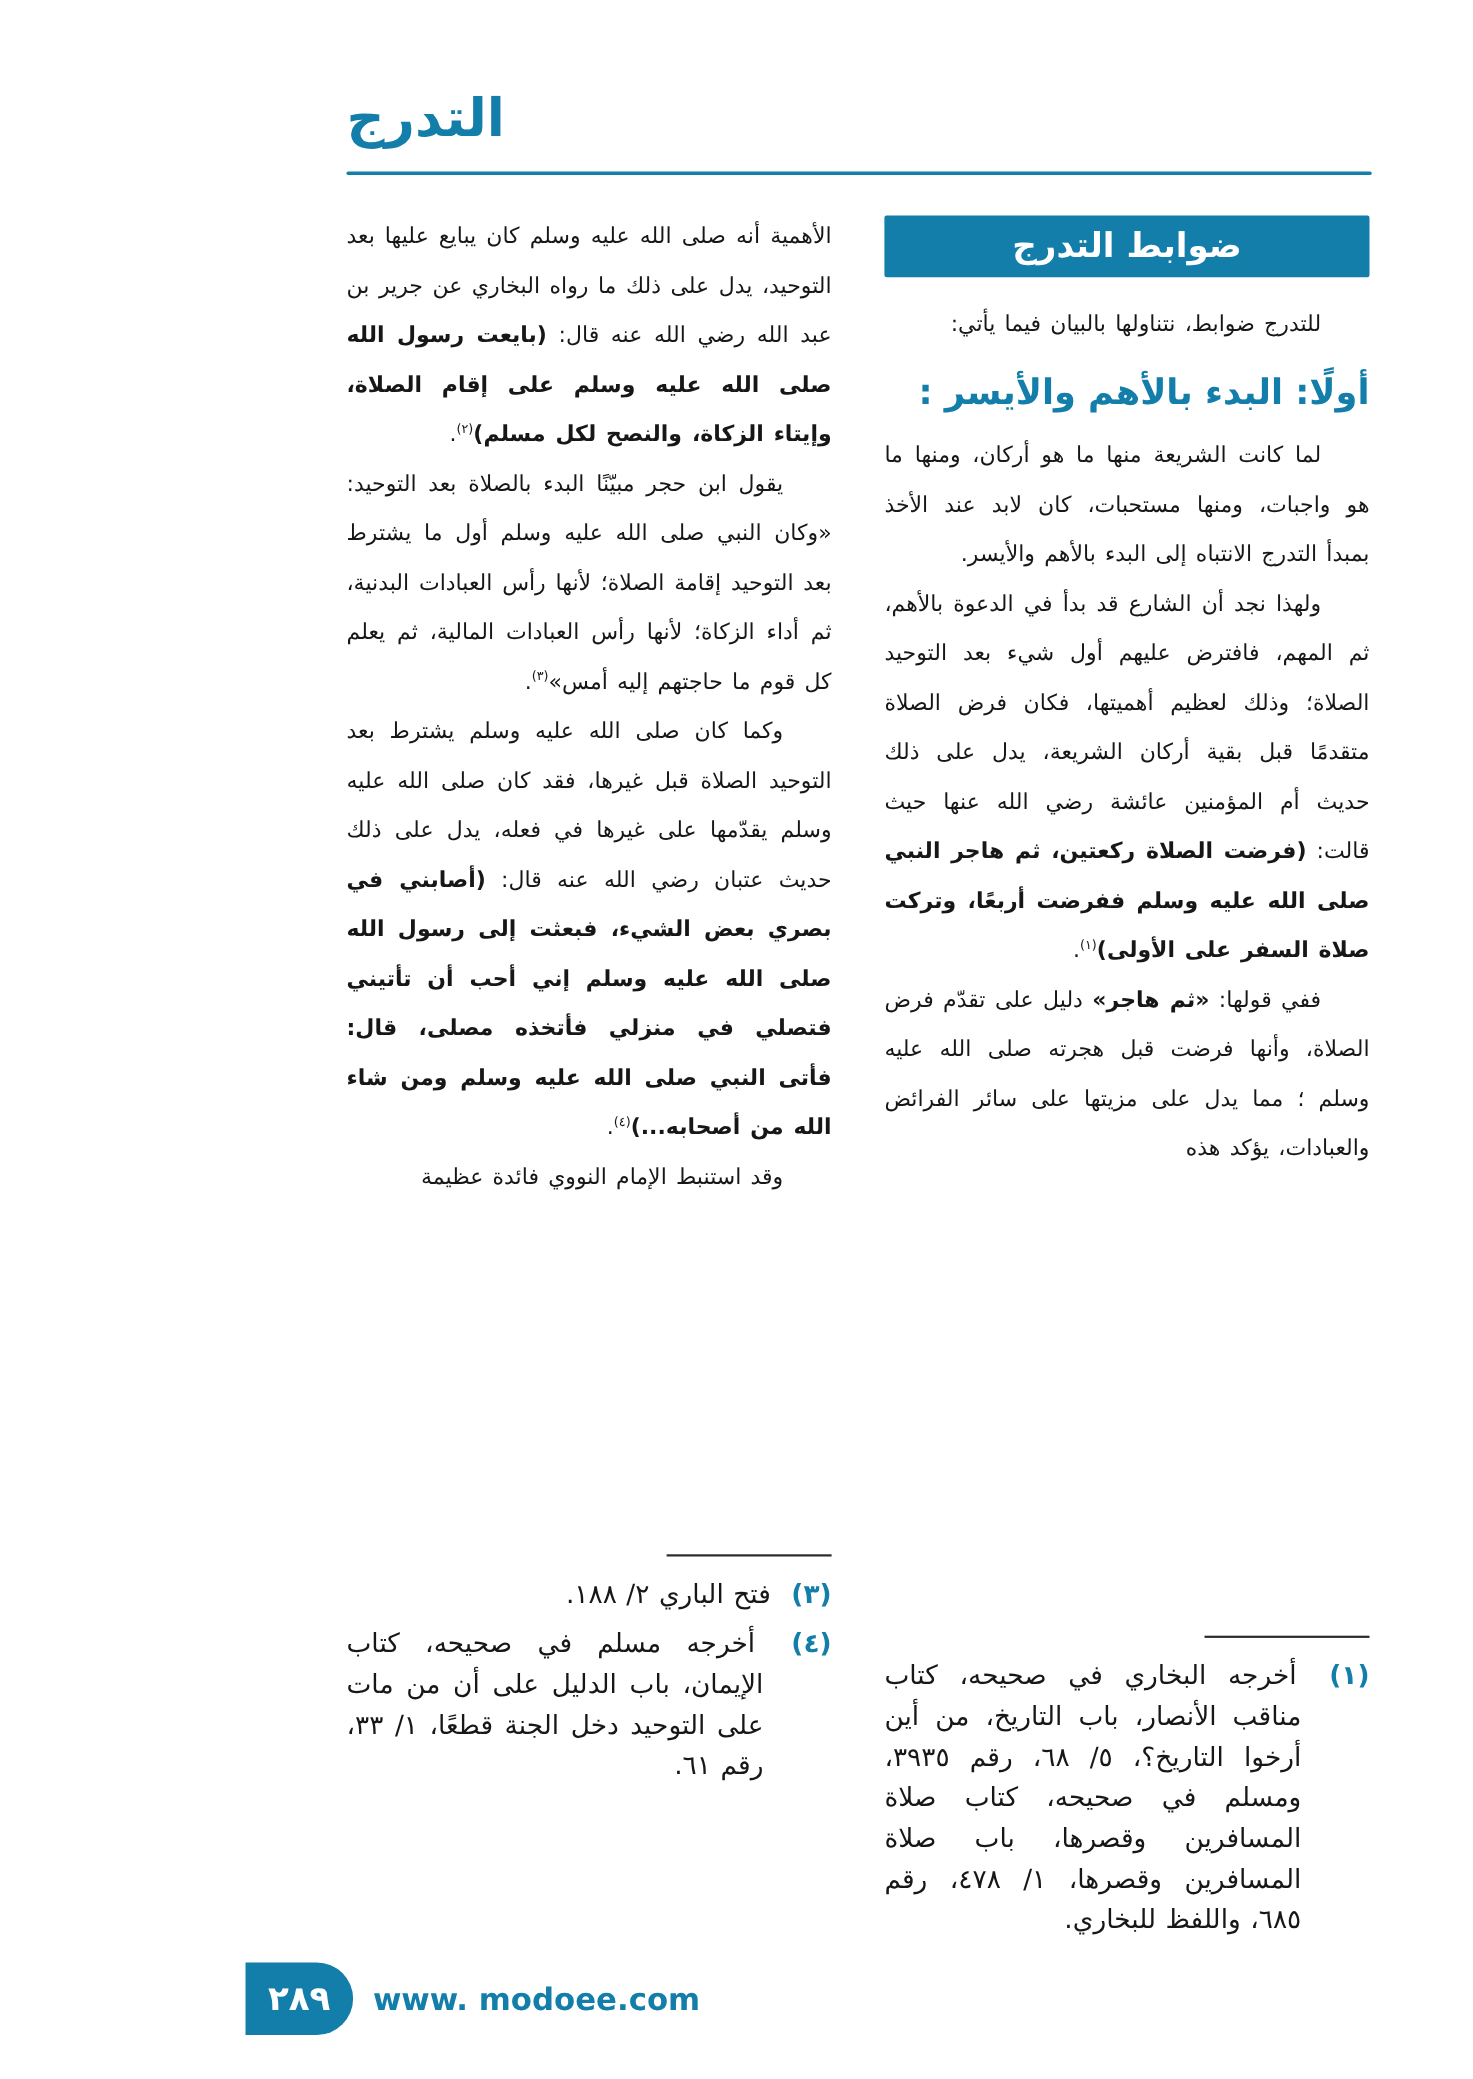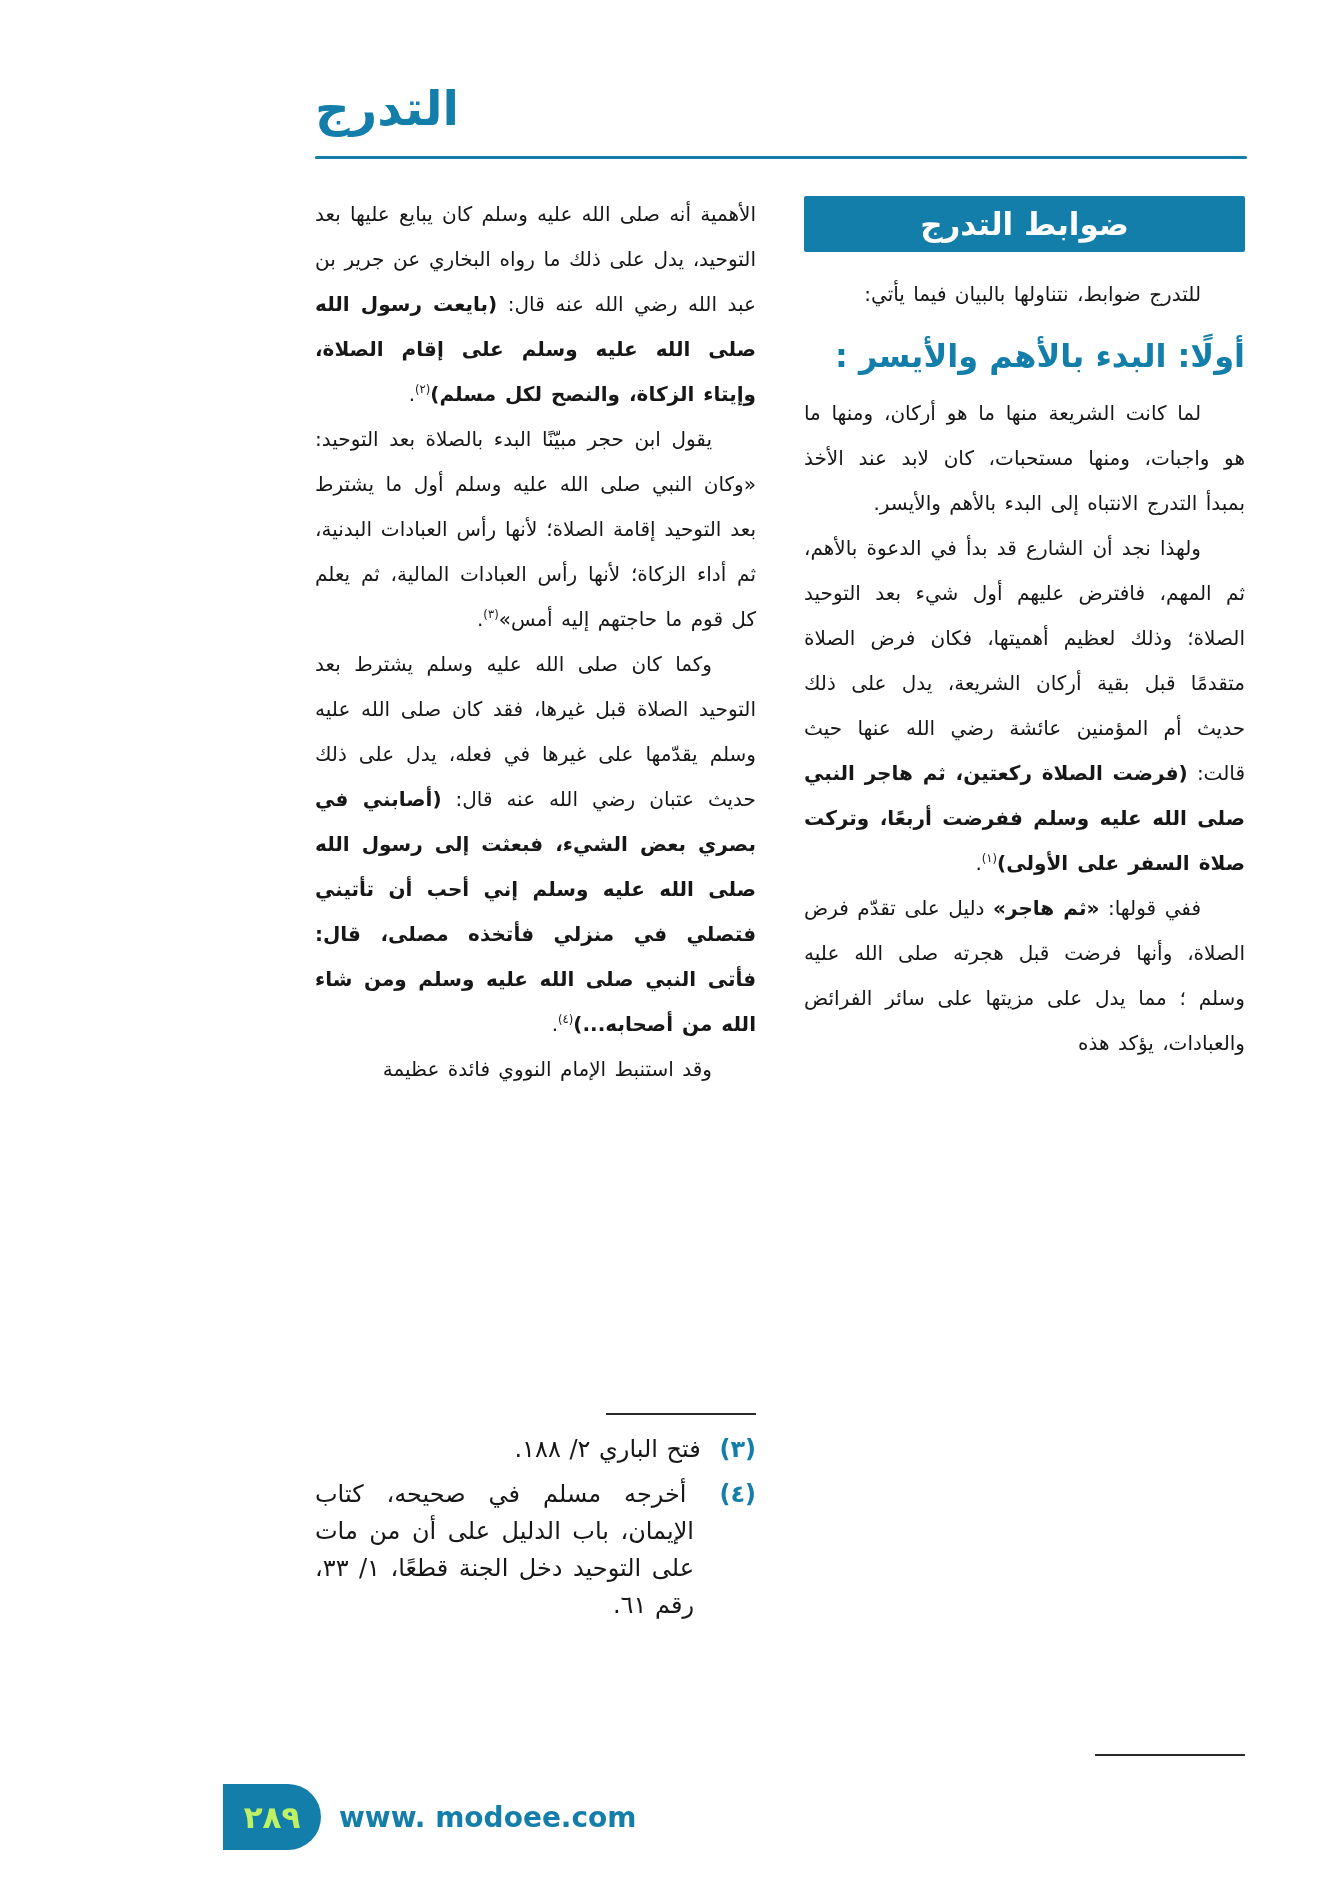--- a/index.html
+++ b/index.html
@@ -28,21 +28,21 @@
 
   .footnotes{margin-top:auto;}
   .footnotes.raised{margin-bottom:140px;}
   .fn-sep{width:150px; border-top:2px solid #2a2a2a; margin-bottom:16px;}
   .footnote{font-size:24px; line-height:37px; text-align:justify; padding-right:62px; text-indent:-62px; margin:0 0 8px 0; word-spacing:1px;}
   .fn-num{color:var(--accent); font-weight:bold; margin-left:10px;}
 
   
   .page-pill{position:absolute; left:0; top:1784px; width:98px; height:66px; background:var(--accent);
              border-radius:0 33px 33px 0; display:flex; align-items:center; justify-content:center;
-             color:#bef264; font-size:31px; font-weight:bold;}
+             color:#ffffff; font-size:31px; font-weight:bold;}
   .website{position:absolute; left:116px; top:1801px; color:var(--accent); font-size:28px; font-weight:bold; direction:ltr;}
 </style>
 </head>
 <body>
 
 <div class="page">
 
   <div class="masthead">
     <span class="calli-title">التدرج</span>
   </div>
@@ -57,20 +57,24 @@
         </div>
       <div class="subheading">أولًا: البدء بالأهم والأيسر :</div>
       <div>
           <p class="para"><span>لما كانت الشريعة منها ما هو أركان، ومنها ما هو واجبات، ومنها مستحبات، كان لابد عند الأخذ بمبدأ التدرج الانتباه إلى البدء بالأهم والأيسر.</span></p>
           <p class="para"><span>ولهذا نجد أن الشارع قد بدأ في الدعوة بالأهم، ثم المهم، فافترض عليهم أول شيء بعد التوحيد الصلاة؛ وذلك لعظيم أهميتها، فكان فرض الصلاة متقدمًا قبل بقية أركان الشريعة، يدل على ذلك حديث أم المؤمنين عائشة رضي الله عنها حيث قالت: </span><span class="bold">(فرضت الصلاة ركعتين، ثم هاجر النبي صلى الله عليه وسلم ففرضت أربعًا، وتركت صلاة السفر على الأولى)</span><sup>(١)</sup><span>.</span></p>
           <p class="para"><span>ففي قولها: </span><span class="bold">«ثم هاجر»</span><span> دليل على تقدّم فرض الصلاة، وأنها فرضت قبل هجرته صلى الله عليه وسلم ؛ مما يدل على مزيتها على سائر الفرائض والعبادات، يؤكد هذه</span></p>
         </div>
 
       <div class="footnotes">
         <div class="fn-sep"></div>
+        <div class="footnote">
+          <span class="fn-num">(١)</span>
+          <span class="fn-text">أخرجه البخاري في صحيحه، كتاب مناقب الأنصار، باب التاريخ، من أين أرخوا التاريخ؟، ٥/ ٦٨، رقم ٣٩٣٥، ومسلم في صحيحه، كتاب صلاة المسافرين وقصرها، باب صلاة المسافرين وقصرها، ١/ ٤٧٨، رقم ٦٨٥، واللفظ للبخاري.</span>
+        </div>
       </div>
     </section>
 
     <section class="col">
       <div>
           <p class="para no-indent"><span>الأهمية أنه صلى الله عليه وسلم كان يبايع عليها بعد التوحيد، يدل على ذلك ما رواه البخاري عن جرير بن عبد الله رضي الله عنه قال: </span><span class="bold">(بايعت رسول الله صلى الله عليه وسلم على إقام الصلاة، وإيتاء الزكاة، والنصح لكل مسلم)</span><sup>(٢)</sup><span>.</span></p>
           <p class="para"><span>يقول ابن حجر مبيّنًا البدء بالصلاة بعد التوحيد: «وكان النبي صلى الله عليه وسلم أول ما يشترط بعد التوحيد إقامة الصلاة؛ لأنها رأس العبادات البدنية، ثم أداء الزكاة؛ لأنها رأس العبادات المالية، ثم يعلم كل قوم ما حاجتهم إليه أمس»</span><sup>(٣)</sup><span>.</span></p>
           <p class="para"><span>وكما كان صلى الله عليه وسلم يشترط بعد التوحيد الصلاة قبل غيرها، فقد كان صلى الله عليه وسلم يقدّمها على غيرها في فعله، يدل على ذلك حديث عتبان رضي الله عنه قال: </span><span class="bold">(أصابني في بصري بعض الشيء، فبعثت إلى رسول الله صلى الله عليه وسلم إني أحب أن تأتيني فتصلي في منزلي فأتخذه مصلى، قال: فأتى النبي صلى الله عليه وسلم ومن شاء الله من أصحابه...)</span><sup>(٤)</sup><span>.</span></p>
           <p class="para"><span>وقد استنبط الإمام النووي فائدة عظيمة</span></p>
         </div>

